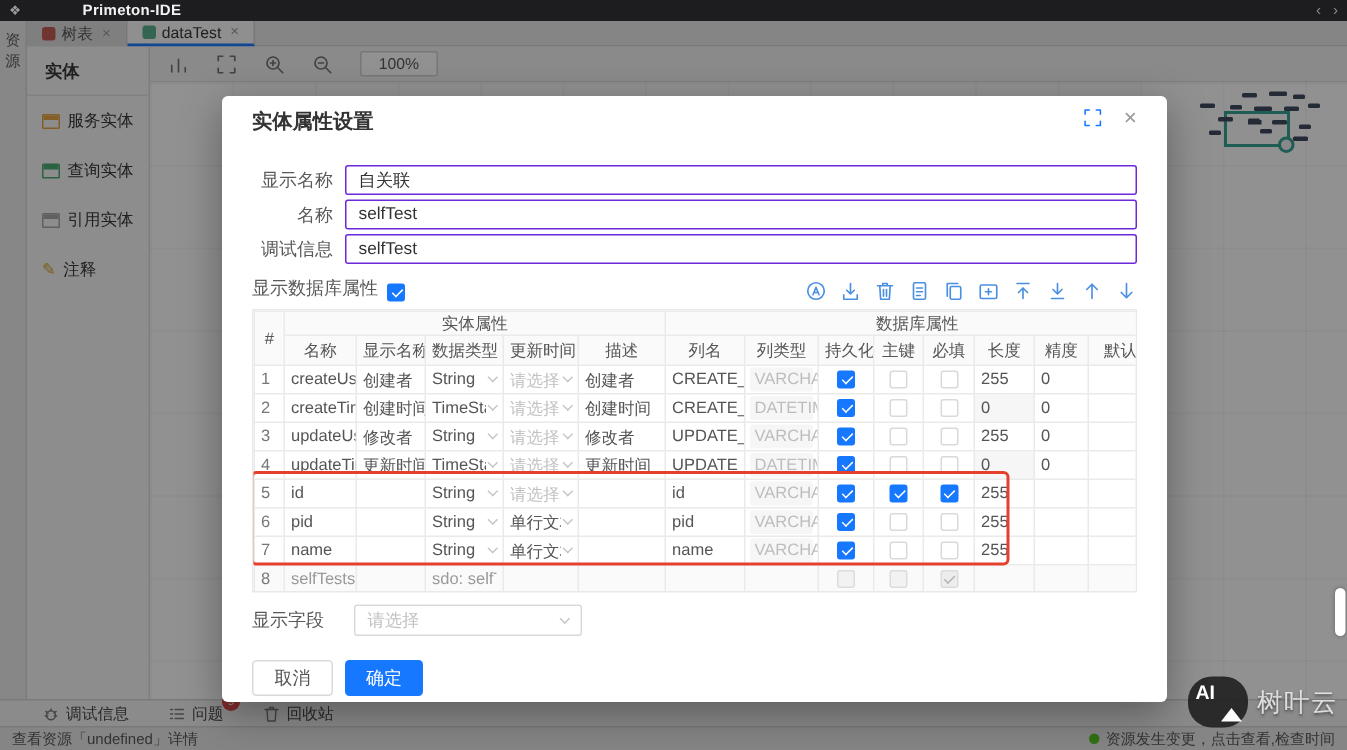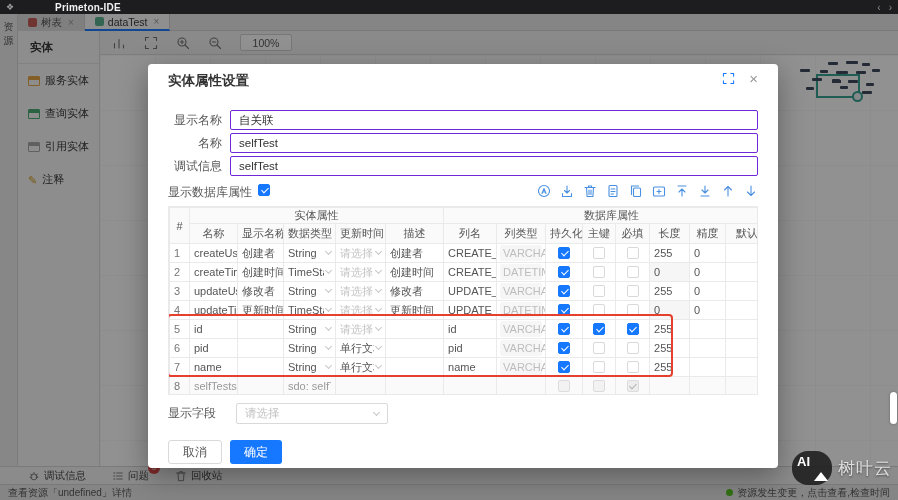--- a/index.html
+++ b/index.html
@@ -68,21 +68,21 @@
   .dlg-icons { margin-left:auto; display:flex; align-items:center; gap:14px; }
   .dlg-full { width:13px; height:13px; color:#1677ff; display:inline-flex; }
   .dlg-close { color:#999; font-size:15px; line-height:13px; }
 
   .form-rows { margin-top:10px; }
   .form-row { display:flex; align-items:center; margin-bottom:3px; }
   .form-row .flabel { width:54px; text-align:right; font-size:12px; color:#595959; margin-right:8px; flex:none; }
   .form-row input { flex:1; height:20px; border:1px solid #6d28d9; border-radius:2px; padding:0 8px;
     font-size:11.5px; color:#333; font-family:inherit; outline:none; background:#fff; }
 
-  .dbprops-row { display:flex; align-items:flex-start; margin:8px 0 5px; }
+  .dbprops-row { display:flex; align-items:flex-end; margin:8px 0 5px; }
   .dbprops-row .plabel { font-size:12px; color:#595959; }
   .tb-icons { margin-left:auto; display:flex; gap:9px; color:#4a90e2; }
   .tb-icons .icn { width:14px; height:14px; display:inline-flex; }
 
   .cb { display:inline-block; width:12px; height:12px; border:1px solid #d9d9d9; border-radius:2px;
     background:#fff; position:relative; flex:none; vertical-align:-2px; }
   .cb.on { background:#1677ff; border-color:#1677ff; }
   .cb.on::after { content:""; position:absolute; left:3.5px; top:1px; width:3px; height:6px;
     border:solid #fff; border-width:0 1.5px 1.5px 0; transform:rotate(45deg); }
   .cb.dis { background:#f2f2f2; border-color:#dcdcdc; }

